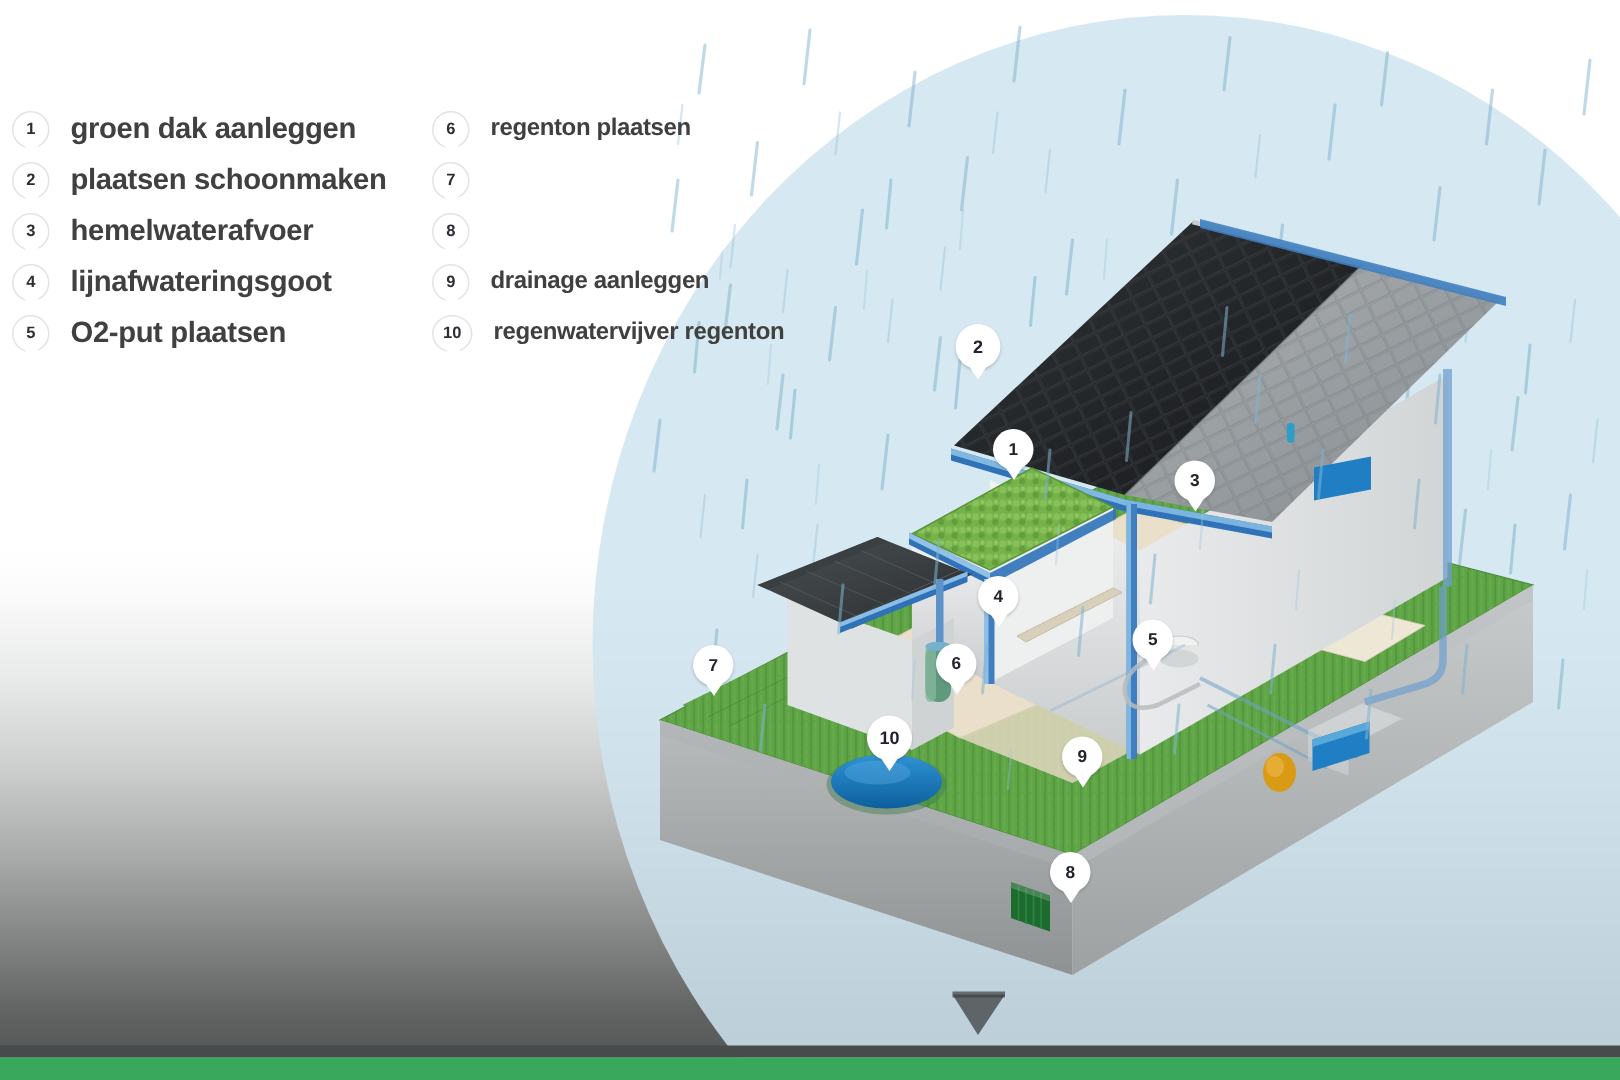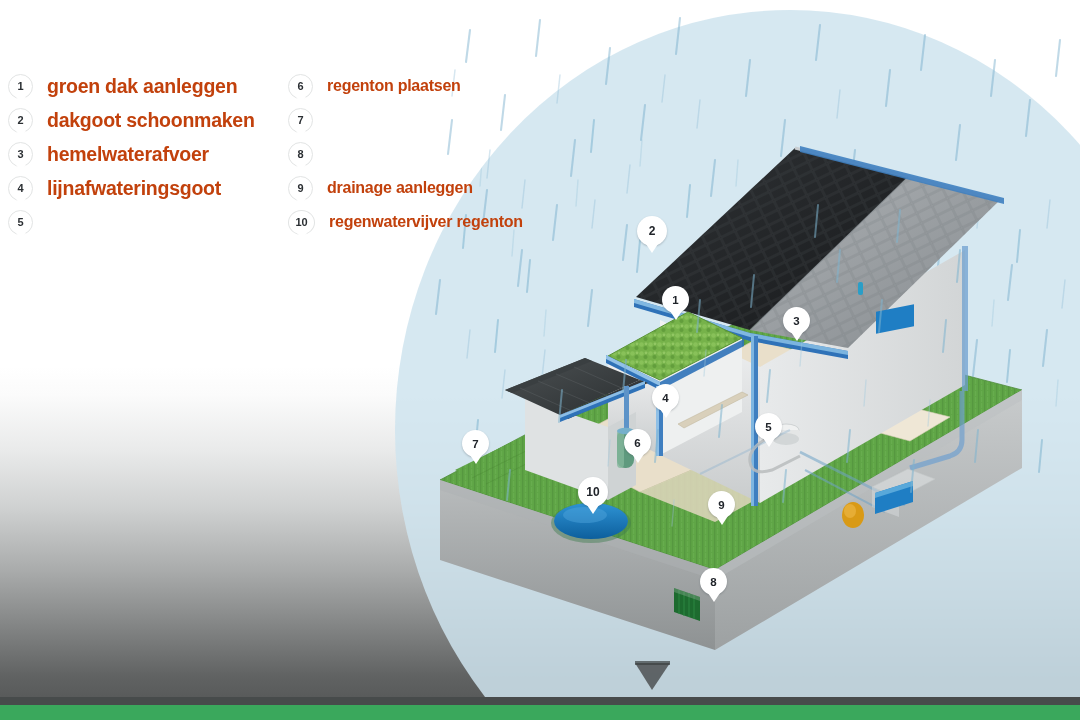--- a/index.html
+++ b/index.html
@@ -58,21 +58,21 @@
   .badge::after{
     content:""; position:absolute; left:50%; bottom:-5px;
     transform:translateX(-50%);
     border-left:5px solid transparent;
     border-right:5px solid transparent;
     border-top:6px solid #ffffff;
   }
   .badge.wide{ width:27px; }
   .legend-label{
     margin-left:14px;
-    font-size:19.5px; font-weight:700; color:#c2410c;
+    font-size:19.5px; font-weight:700; color:#404040;
     letter-spacing:-0.25px; white-space:nowrap;
   }
   #legend-col-right .legend-label{ font-size:16px; }
 
   
   .pin{
     position:absolute; z-index:4;
     width:30px; height:30px; border-radius:50%;
     background:#ffffff;
     display:flex; align-items:center; justify-content:center;
@@ -451,32 +451,33 @@
 
 <div id="legend">
 
   <div class="legend-col" id="legend-col-left">
     <div class="legend-item">
       <span class="badge">1</span>
       <span class="legend-label">groen dak aanleggen</span>
     </div>
     <div class="legend-item">
       <span class="badge">2</span>
-      <span class="legend-label">dakgoot schoonmaken</span>
+      <span class="legend-label">plaatsen schoonmaken</span>
     </div>
     <div class="legend-item">
       <span class="badge">3</span>
       <span class="legend-label">hemelwaterafvoer</span>
     </div>
     <div class="legend-item">
       <span class="badge">4</span>
       <span class="legend-label">lijnafwateringsgoot</span>
     </div>
     <div class="legend-item">
       <span class="badge">5</span>
+      <span class="legend-label">O2-put plaatsen</span>
     </div>
   </div>
 
   <div class="legend-col" id="legend-col-right">
     <div class="legend-item">
       <span class="badge">6</span>
       <span class="legend-label">regenton plaatsen</span>
     </div>
     <div class="legend-item">
       <span class="badge">7</span>

